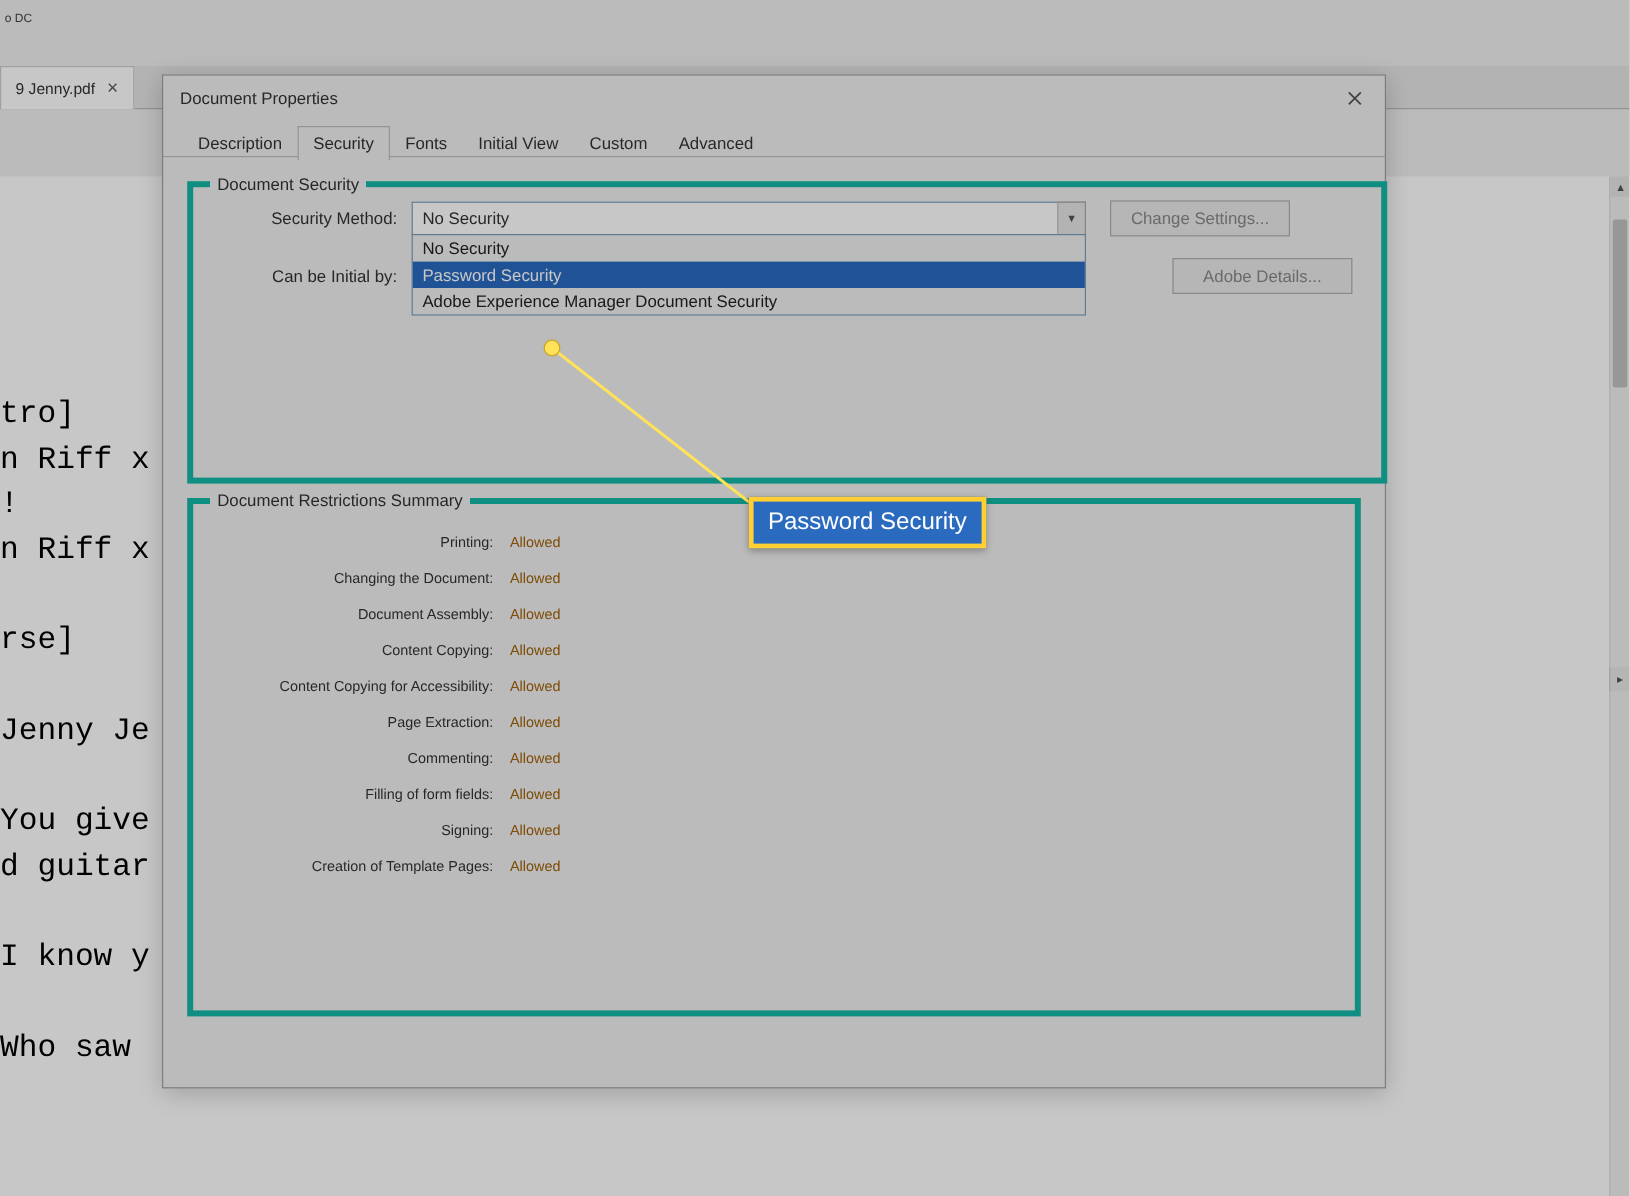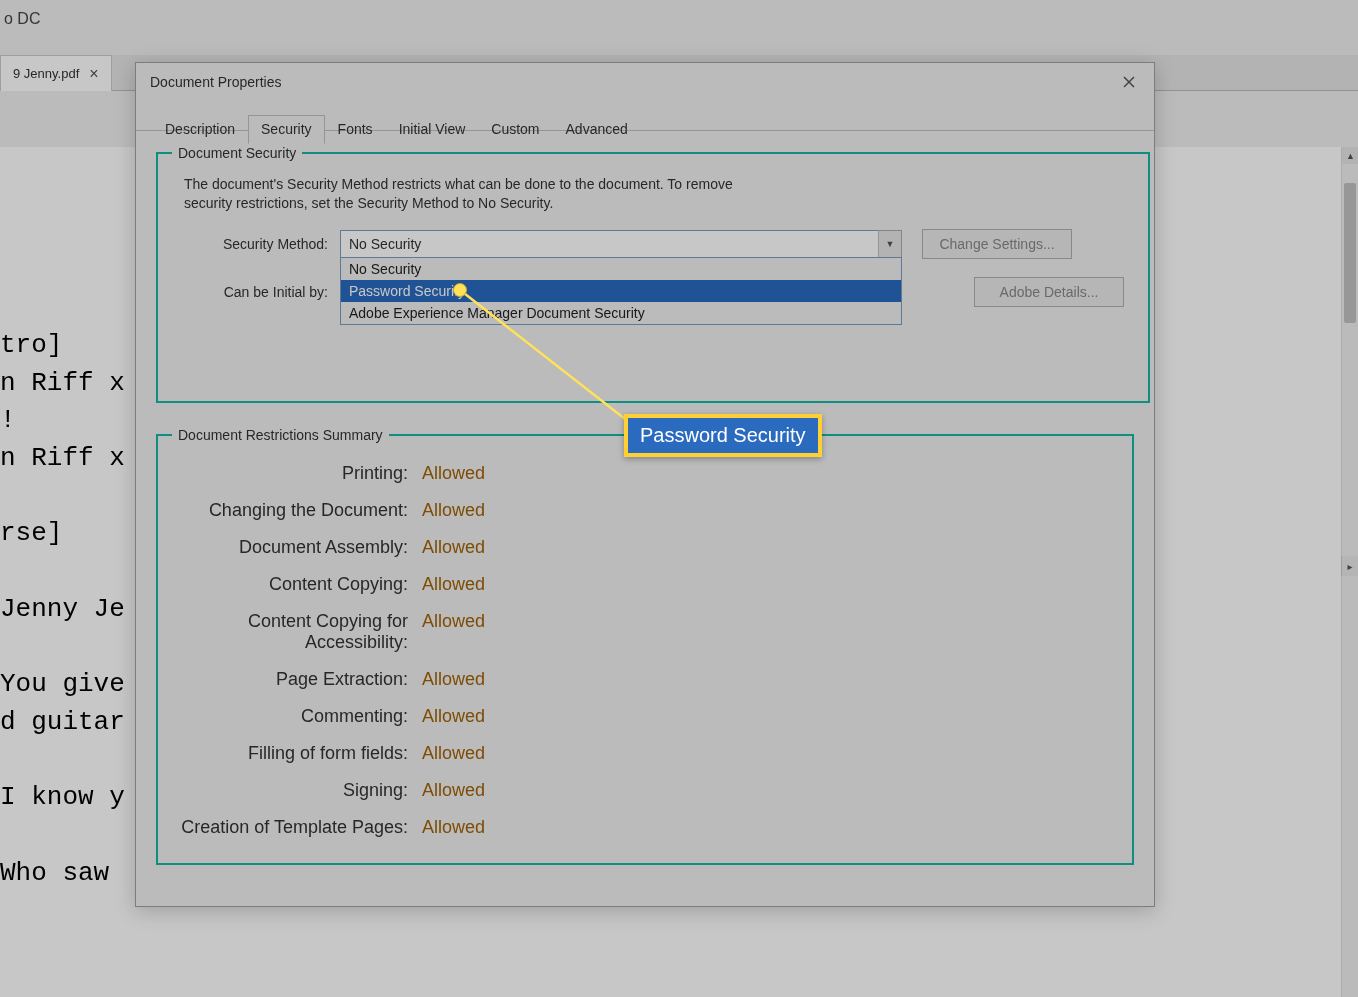--- a/index.html
+++ b/index.html
@@ -1,61 +1,61 @@
 <!DOCTYPE html>
 <html><head>
   <meta charset="utf-8">
   <style>
     * { box-sizing: border-box; margin: 0; padding: 0; }
     html, body { width: 1358px; height: 997px; overflow: hidden; font-family: "Segoe UI", Arial, sans-serif; font-size: 14px; }
     body { background: #f0f0f0; position: relative; }
 
     
-    .app-title { position: absolute; top: 10px; left: 0; font-size: 16px; color: #444; padding-left: 4px; }
+    .app-title { position: absolute; top: 10px; left: 0; font-size: 10px; color: #444; padding-left: 4px; }
     .tab-bar { position: absolute; top: 55px; left: 0; right: 0; height: 36px; background: #e6e6e6; border-bottom: 1px solid #bbb; }
     .doc-tab { display: inline-flex; align-items: center; height: 36px; padding: 0 12px; background: #fff; border: 1px solid #ccc; border-bottom: none; font-size: 13px; color: #333; gap: 10px; }
     .tab-close { font-size: 16px; color: #555; cursor: pointer; }
     .page-area { position: absolute; top: 147px; left: 0; right: 0; bottom: 0; background: #fff; }
     .page-text { font-family: "Courier New", monospace; font-size: 26px; color: #000; line-height: 1.45; padding: 180px 0 0 0; white-space: pre; }
     .scrollbar-v { position: absolute; top: 147px; right: 0; width: 17px; bottom: 0; background: #f0f0f0; border-left: 1px solid #ddd; }
     .scroll-arrow { width: 17px; height: 17px; background: #e6e6e6; display: flex; align-items: center; justify-content: center; font-size: 9px; color: #555; }
     .scroll-thumb { position: absolute; top: 36px; width: 12px; left: 2px; height: 140px; background: #c2c2c2; border-radius: 2px; }
     .side-flyout { position: absolute; right: 0; top: 556px; width: 17px; height: 20px; background: #e8e8e8; display: flex; align-items: center; justify-content: center; font-size: 10px; color: #555; border-left: 1px solid #ccc; }
 
     
     .dialog { position: absolute; top: 62px; left: 135px; width: 1020px; height: 845px; background: #f0f0f0; border: 1px solid #a0a0a0; box-shadow: 0 4px 20px rgba(0,0,0,0.2); }
     .dialog-titlebar { height: 38px; display: flex; align-items: center; justify-content: space-between; padding: 0 10px 0 14px; }
     .dialog-title { font-size: 14px; color: #333; }
     .dialog-close { width: 30px; height: 30px; display: flex; align-items: center; justify-content: center; font-size: 14px; color: #555; cursor: pointer; }
     .dialog-close svg { width: 12px; height: 12px; stroke: #555; stroke-width: 1.5; }
 
     .tabstrip { display: flex; height: 30px; border-bottom: 1px solid #bfbfbf; padding: 0 16px; gap: 0; font-size: 14px; margin-top: 0px; }
-    .tabitem { padding: 5px 12px 6px 12px; color: #333; cursor: pointer; border: 1px solid transparent; border-bottom: none; position: relative; top: 14px; }
+    .tabitem { padding: 5px 12px 6px 12px; color: #333; cursor: pointer; border: 1px solid transparent; border-bottom: none; position: relative; top: 4px; }
     .tabitem.active { background: #f0f0f0; border: 1px solid #bfbfbf; border-bottom: 1px solid #f0f0f0; }
 
     .panel { padding: 14px 20px 8px 20px; }
-    fieldset { border: 2px solid #14b8a6; padding: 6px 24px 14px 14px; margin-bottom: 24px; position: relative; }
+    fieldset { border: 5px solid #14b8a6; padding: 6px 24px 14px 14px; margin-bottom: 6px; position: relative; }
     legend { padding: 0 6px; font-size: 14px; color: #333; }
 
     .help-text { color: #333; font-size: 14px; line-height: 1.35; margin: 8px 0 16px 12px; max-width: 560px; }
 
     .form-row { display: flex; align-items: center; margin-bottom: 18px; }
     .form-label { width: 160px; text-align: right; padding-right: 12px; color: #333; }
     .form-label.wide { width: 168px; }
 
     .select-wrap { position: relative; width: 562px; }
     .select-box { width: 100%; height: 28px; border: 1px solid #7a9ebd; background: #fff; display: flex; align-items: center; padding: 0 8px; color: #333; cursor: pointer; }
     .select-arrow { position: absolute; right: 0; top: 0; width: 24px; height: 28px; background: #e6e6e6; border: 1px solid #a9a9a9; border-left: 1px solid #c0c0c0; display: flex; align-items: center; justify-content: center; font-size: 9px; color: #555; }
     .dropdown { position: absolute; top: 27px; left: 0; width: 100%; border: 1px solid #7a9ebd; background: #f0f0f0; z-index: 5; }
     .dropdown-item { padding: 3px 8px; color: #222; cursor: pointer; font-size: 14px; }
     .dropdown-item.selected { background: #2a6bbf; color: #fff; }
 
     .side-btn { margin-left: 20px; width: 150px; height: 30px; border: 1px solid #b0b0b0; background: #e9e9e9; color: #888; display: inline-flex; align-items: center; justify-content: center; font-size: 14px; }
 
-    .restrictions { font-size: 18px; }
+    .restrictions { font-size: 12px; }
     .restrict-row { display: flex; margin-bottom: 16px; }
     .restrict-label { width: 250px; text-align: right; padding-right: 14px; color: #333; }
     .restrict-value { color: #a16207; }
 
     .button-bar { position: absolute; bottom: 14px; left: 14px; right: 14px; display: flex; align-items: center; }
     .btn { width: 130px; height: 30px; border: 1px solid #a9a9a9; background: #e9e9e9; color: #333; font-size: 14px; display: inline-flex; align-items: center; justify-content: center; cursor: pointer; }
     .btn.primary { border: 2px solid #2a6bbf; }
     .button-bar .spacer { flex: 1; }
     .button-bar .btn + .btn { margin-left: 14px; }
 
@@ -119,21 +119,20 @@
     <div class="tabitem active">Security</div>
     <div class="tabitem">Fonts</div>
     <div class="tabitem">Initial View</div>
     <div class="tabitem">Custom</div>
     <div class="tabitem">Advanced</div>
   </div>
 
   <div class="panel">
     <fieldset style="height:258px;">
       <legend>Document Security</legend>
-      <div class="help-text">The document's Security Method restricts what can be done to the document. To remove security restrictions, set the Security Method to No Security.</div>
 
       <div class="form-row">
         <div class="form-label wide">Security Method:</div>
         <div class="select-wrap">
           <div class="select-box">
             <span>No Security</span>
           </div>
           <div class="select-arrow">▼</div>
           <div class="dropdown">
             <div class="dropdown-item">No Security</div>

